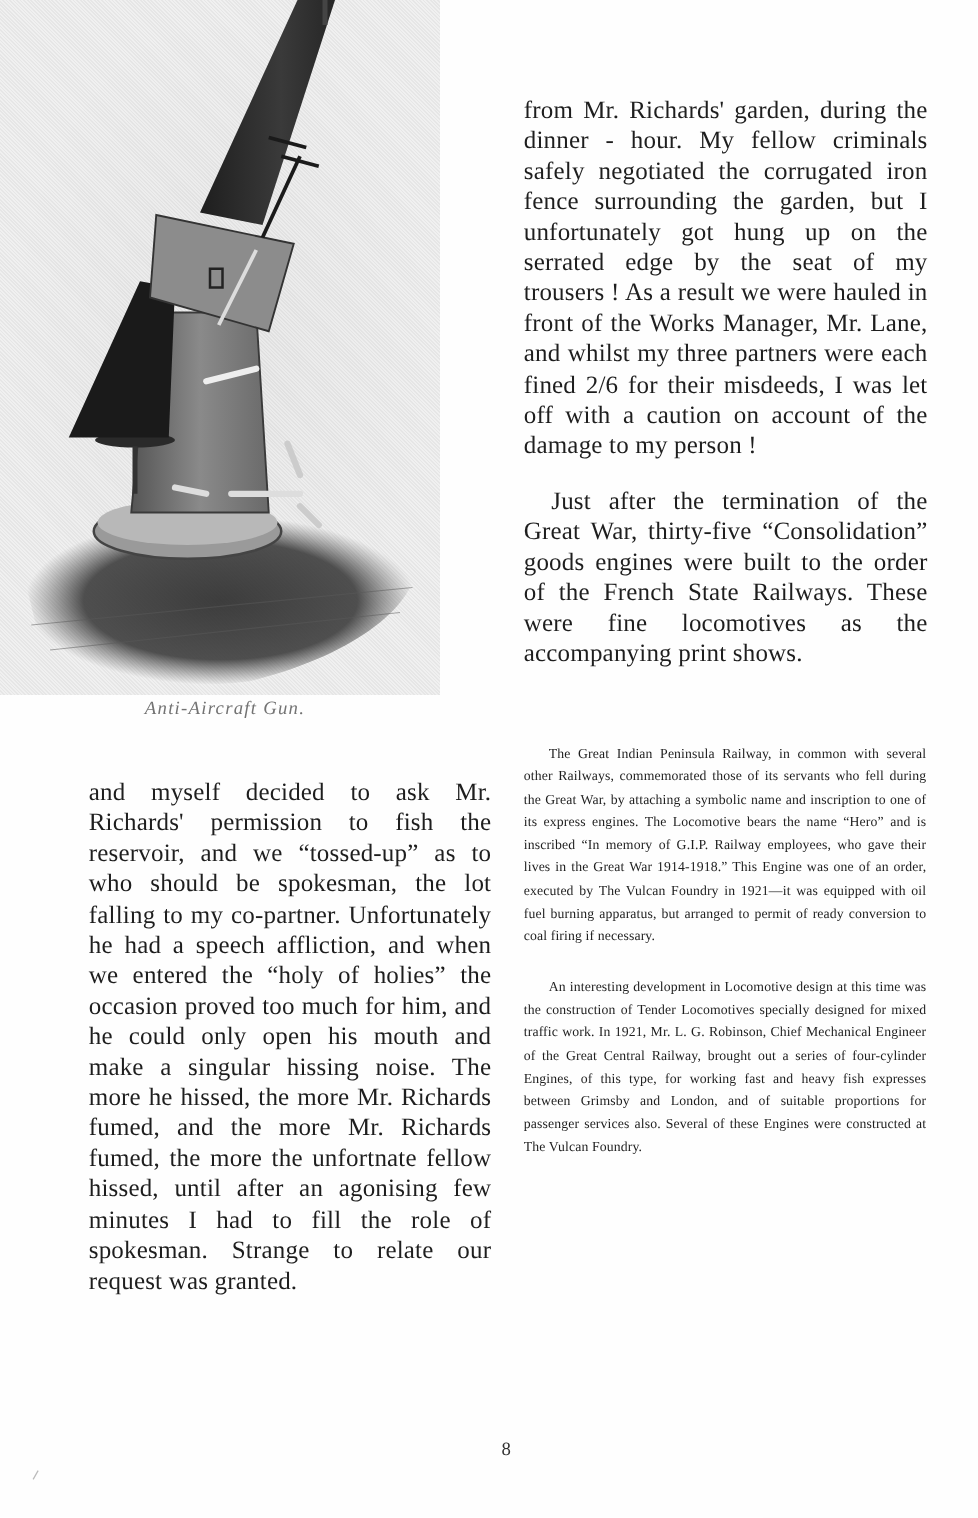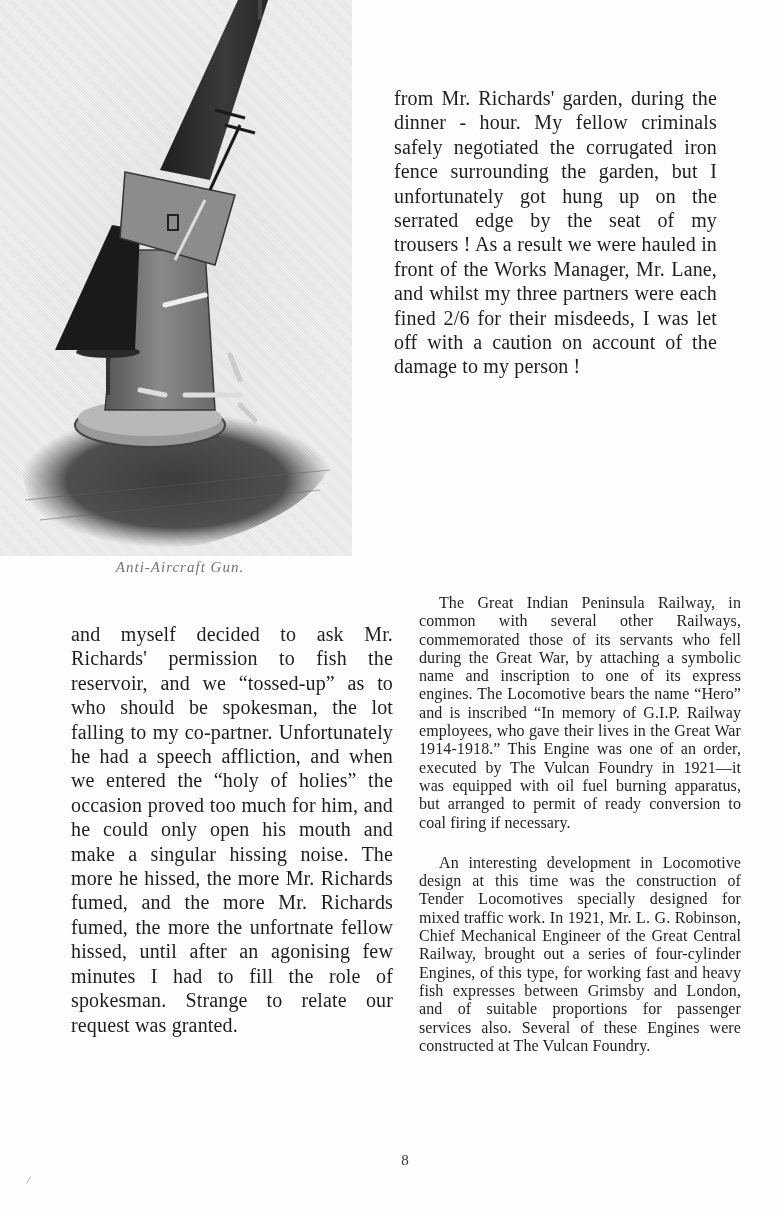--- a/index.html
+++ b/index.html
@@ -51,31 +51,30 @@
       text-align: justify;
       hyphens: none;
     }
     .col p { margin: 0; }
     .big {
       font-size: 20px;
       line-height: 24.4px;
       letter-spacing: 0.15px;
     }
     .small {
-      font-size: 16px;
+      font-size: 11px;
       line-height: 18.3px;
       letter-spacing: 0.1px;
     }
     .indent { text-indent: 22px; }
     .indent-s { text-indent: 20px; }
 
     #col-right-top {
-      left: 394px; top: 76px;
+      left: 419px; top: 76px;
       width: 323px;
-      margin-top: 10px;
     }
     #p-rt1 { margin-bottom: 20px; }
     #p-rt2 { }
 
     #col-right-small {
       left: 419px; top: 594px;
       width: 322px;
     }
     #p-rs1 { margin-bottom: 22px; }
 
@@ -155,20 +154,21 @@
 
       <line x1="215" y1="110" x2="245" y2="118" stroke="#1a1a1a" stroke-width="3"></line>
       <line x1="225" y1="125" x2="255" y2="133" stroke="#1a1a1a" stroke-width="3"></line>
       <line x1="240" y1="125" x2="210" y2="190" stroke="#1a1a1a" stroke-width="3"></line>
     </svg>
   </div>
   <div class="caption">Anti-Aircraft Gun.</div>
 
   <div class="col big" id="col-right-top">
     <p id="p-rt1">from Mr. Richards' garden, during the dinner - hour.  My fellow criminals safely negotiated the corrugated iron fence surrounding the garden, but I unfortunately got hung up on the serrated edge by the seat of my trousers ! As a result we were hauled in front of the Works Manager, Mr. Lane, and whilst my three partners were each fined 2/6 for their misdeeds, I was let off with a caution on account of the damage to my person !</p>
+    <p id="p-rt2" class="indent">Just after the termination of the Great War, thirty-five “Consolidation” goods engines were built to the order of the French State Railways.  These were fine locomotives as the accompanying print shows.</p>
   </div>
 
   <div class="col small" id="col-right-small">
     <p id="p-rs1" class="indent-s">The Great Indian Peninsula Railway, in common with several other Railways, commemorated those of its servants who fell during the Great War, by attaching a symbolic name and inscription to one of its express engines. The Locomotive bears the name “Hero” and is inscribed “In memory of G.I.P. Railway employees, who gave their lives in the Great War 1914-1918.”  This Engine was one of an order, executed by The Vulcan Foundry in 1921—it was equipped with oil fuel burning apparatus, but arranged to permit of ready conversion to coal firing if necessary.</p>
     <p id="p-rs2" class="indent-s">An interesting development in Locomotive design at this time was the construction of Tender Locomotives specially designed for mixed traffic work.  In 1921, Mr. L. G. Robinson, Chief Mechanical Engineer of the Great Central Railway, brought out a series of four-cylinder Engines, of this type, for working fast and heavy fish expresses between Grimsby and London, and of suitable proportions for passenger services also.  Several of these Engines were constructed at The Vulcan Foundry.</p>
   </div>
 
   <div class="col big" id="col-left">
     <p id="p-l1">and myself decided to ask Mr. Richards' permission to fish the reservoir, and we “tossed-up” as to who should be spokesman, the lot falling to my co-partner.  Unfortunately he had a speech affliction, and when we entered the “holy of holies” the occasion proved too much for him, and he could only open his mouth and make a singular hissing noise.  The more he hissed, the more Mr. Richards fumed, and the more Mr. Richards fumed, the more the unfortnate fellow hissed, until after an agonising few minutes I had to fill the role of spokesman.  Strange to relate our request was granted.</p>
   </div>

